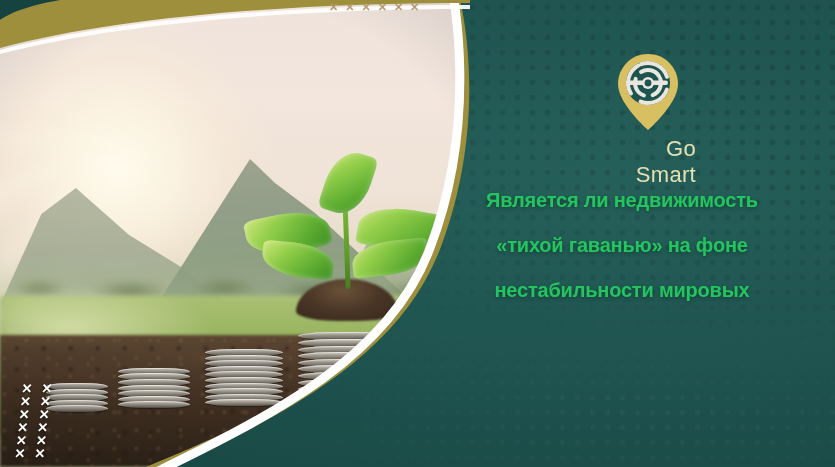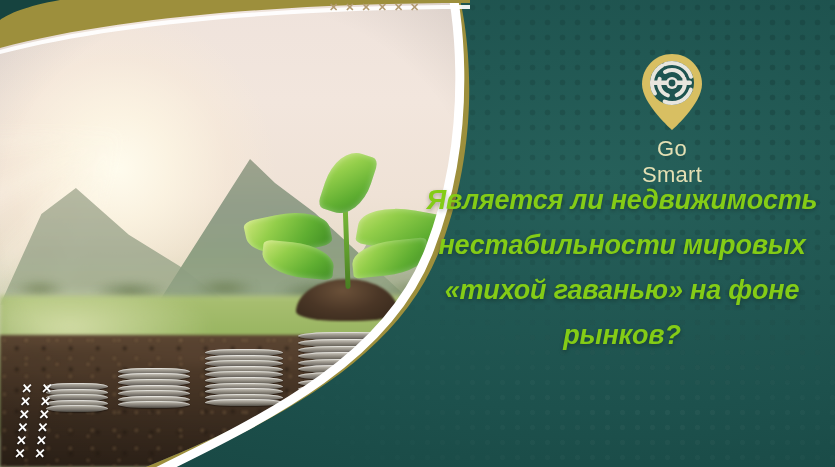--- a/index.html
+++ b/index.html
@@ -182,36 +182,36 @@
     display:grid;grid-template-columns:repeat(2,18px);grid-auto-rows:11px;
     column-gap:2px;row-gap:2px;transform:skewX(-6deg);
   }
   .xgrid span{
     font-size:13px;line-height:11px;color:#ffffff;font-weight:700;
     text-shadow:0 1px 2px rgba(0,0,0,.55);
   }
 
   
   .logo{
-    position:absolute;left:624px;top:52px;width:96px;text-align:center;
+    position:absolute;left:600px;top:52px;width:96px;text-align:right;
   }
   .logo svg{display:block;margin:0 auto;}
   .logo-text{
     margin-top:4px;font-size:22px;color:#e4e0b4;letter-spacing:.3px;
   }
 
   
   .headline{
     position:absolute;left:414px;top:178px;width:416px;
     text-align:center;
   }
   .headline .ln{
     display:block;
-    font-size:27px;line-height:45px;
-    font-weight:800;font-style:italic;color:#84cc16;
+    font-size:20px;line-height:45px;
+    font-weight:800;color:#22c55e;
     letter-spacing:-.2px;
     text-shadow:0 2px 4px rgba(0,0,0,.30);
     white-space:nowrap;
   }
 
   
   .urlbar{
     position:absolute;left:566px;top:421px;
     padding:2px 9px 3px 9px;
     background:linear-gradient(180deg,#a79544 0%, #8f7f36 100%);
@@ -355,19 +355,18 @@
       <path d="M34,18 a13,13 0 1,1 -0.01,0" fill="none" stroke="#e8e6de" stroke-width="4" stroke-dasharray="20 9" stroke-linecap="round" transform="rotate(70 34 31)"></path>
       <rect x="14" y="28.5" width="40" height="4.5" rx="2.2" fill="#e8e6de"></rect>
       <circle cx="34" cy="31" r="6" fill="#e8e6de"></circle>
       <circle cx="34" cy="31" r="3.4" fill="#1e5450"></circle>
     </svg>
     <div class="logo-text">Go Smart</div>
   </div>
 
   <div class="headline">
     <span class="ln">Является ли недвижимость</span>
+    <span class="ln">«тихой гаванью» на фоне</span>
     <span class="ln">нестабильности мировых</span>
-    <span class="ln">«тихой гаванью» на фоне</span>
-    <span class="ln">рынков?</span>
   </div>
 
 
 </div>
 
 </body></html>

